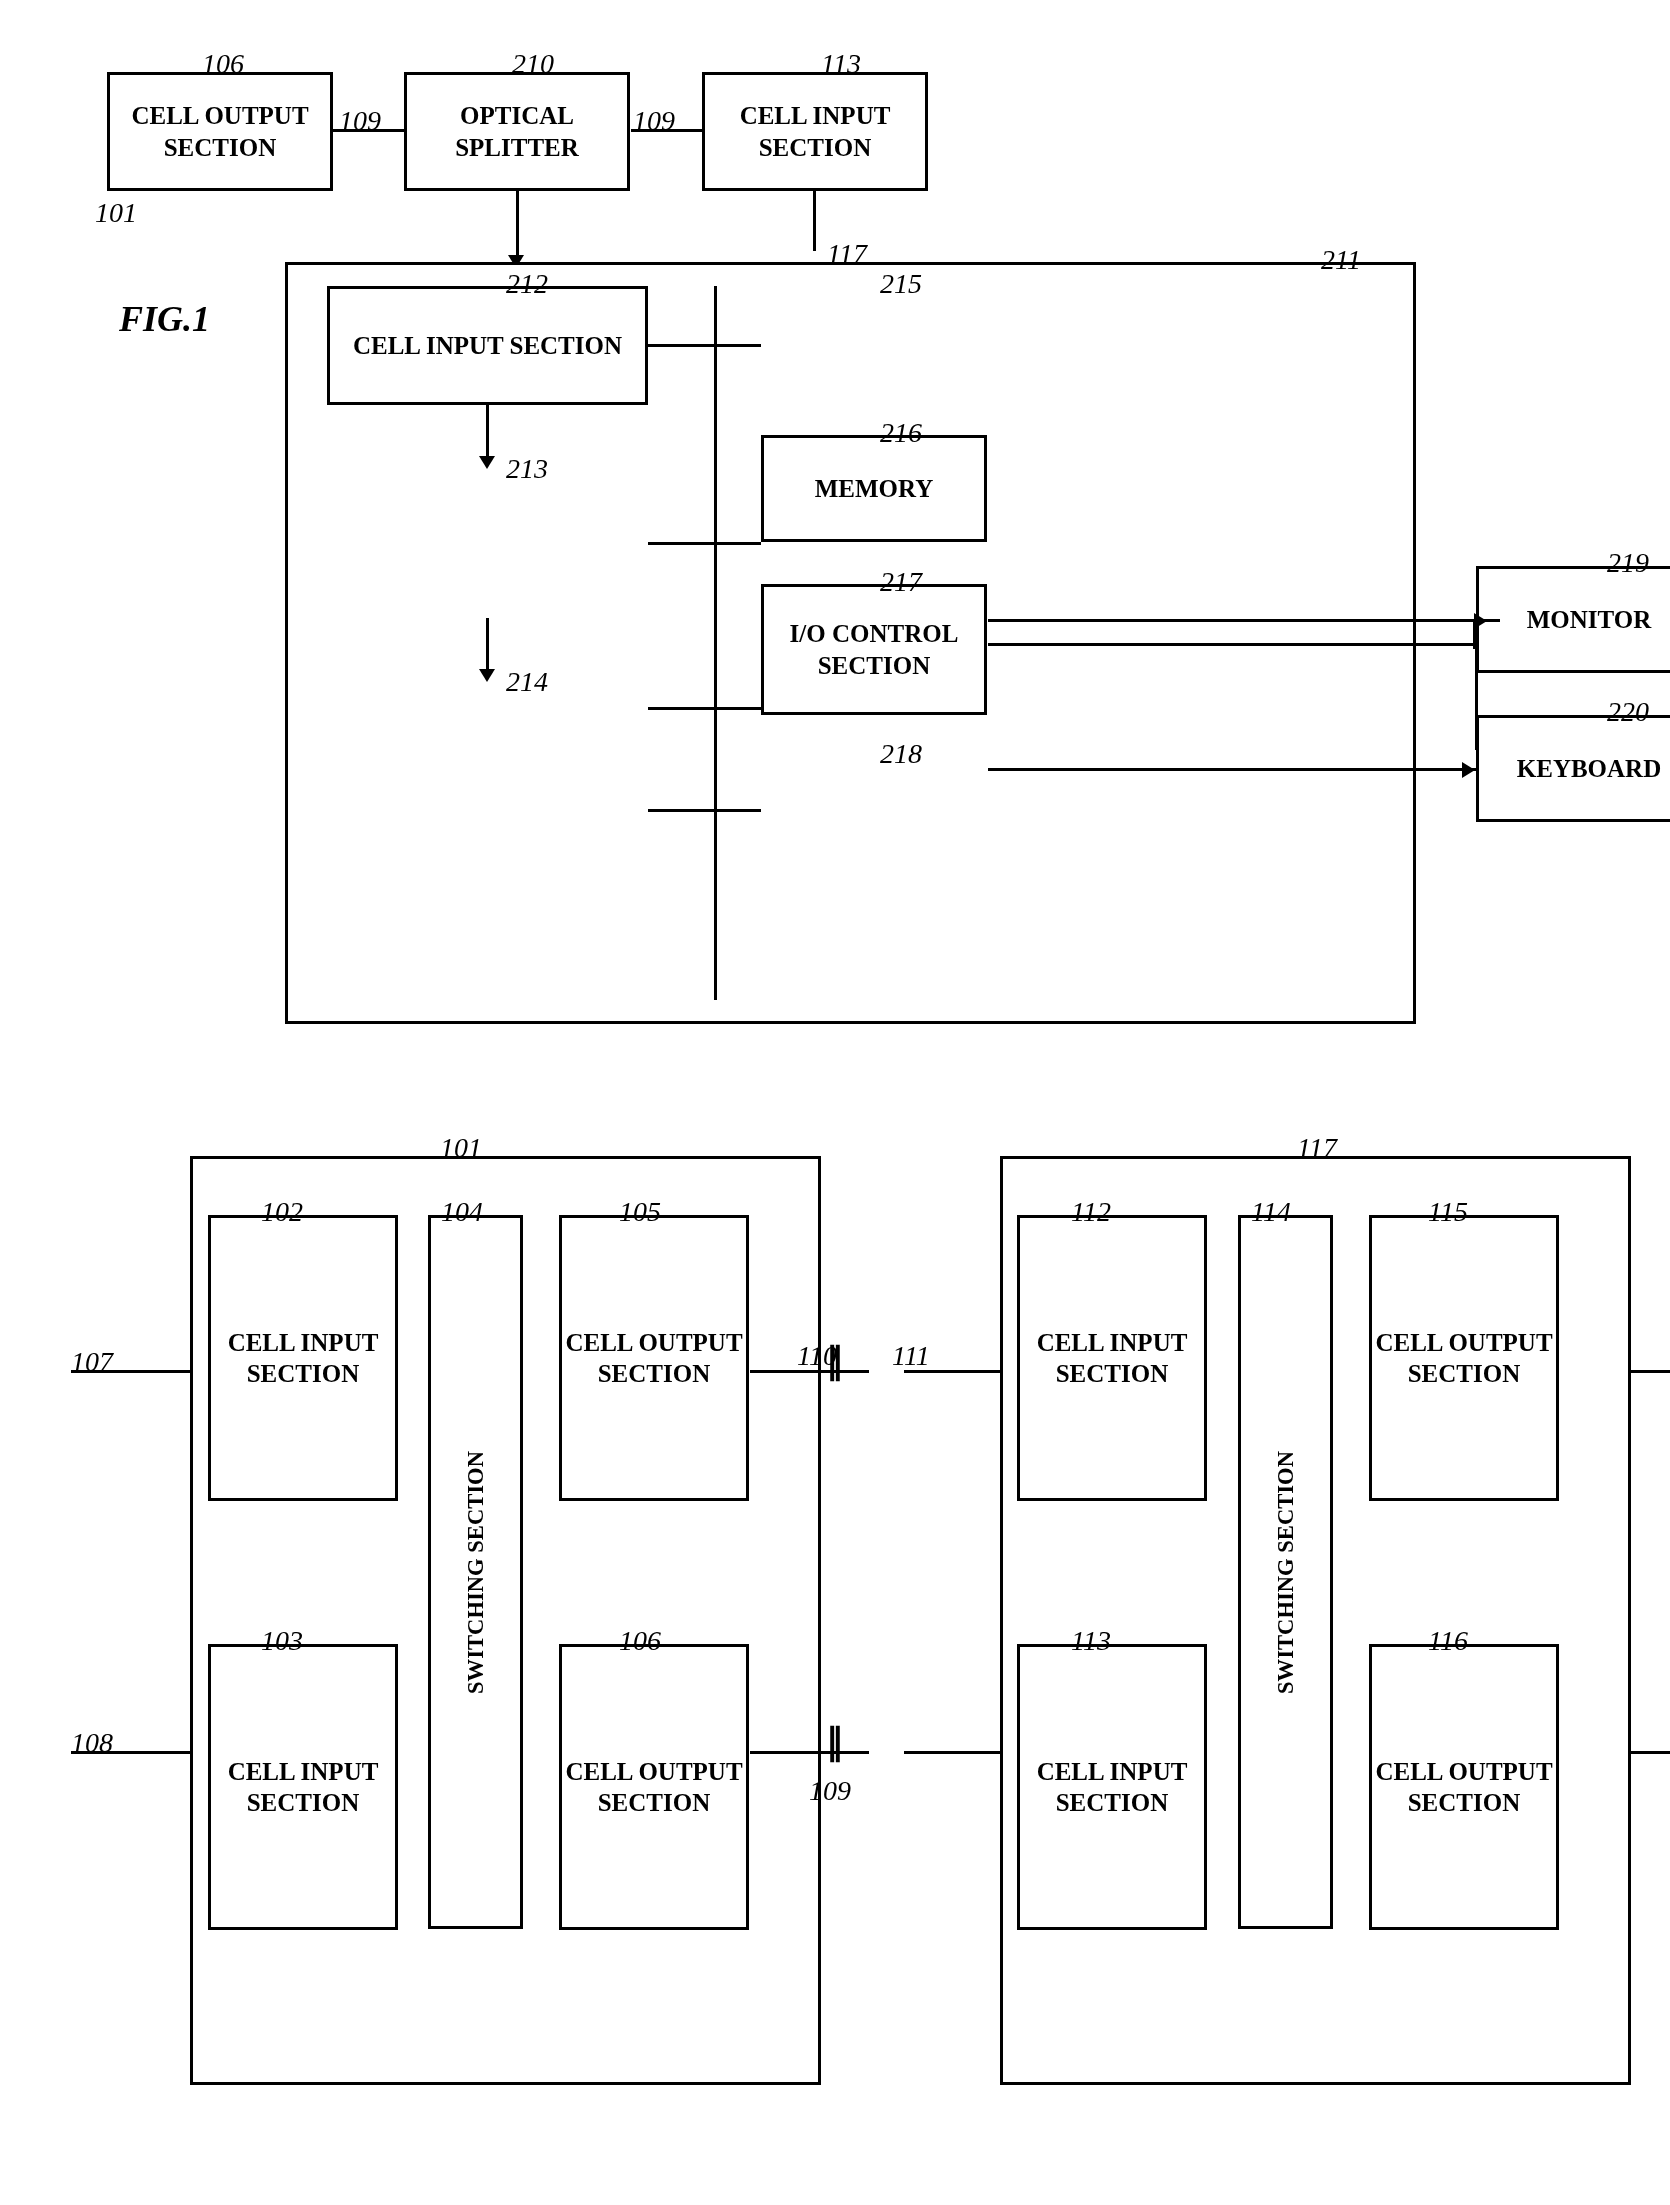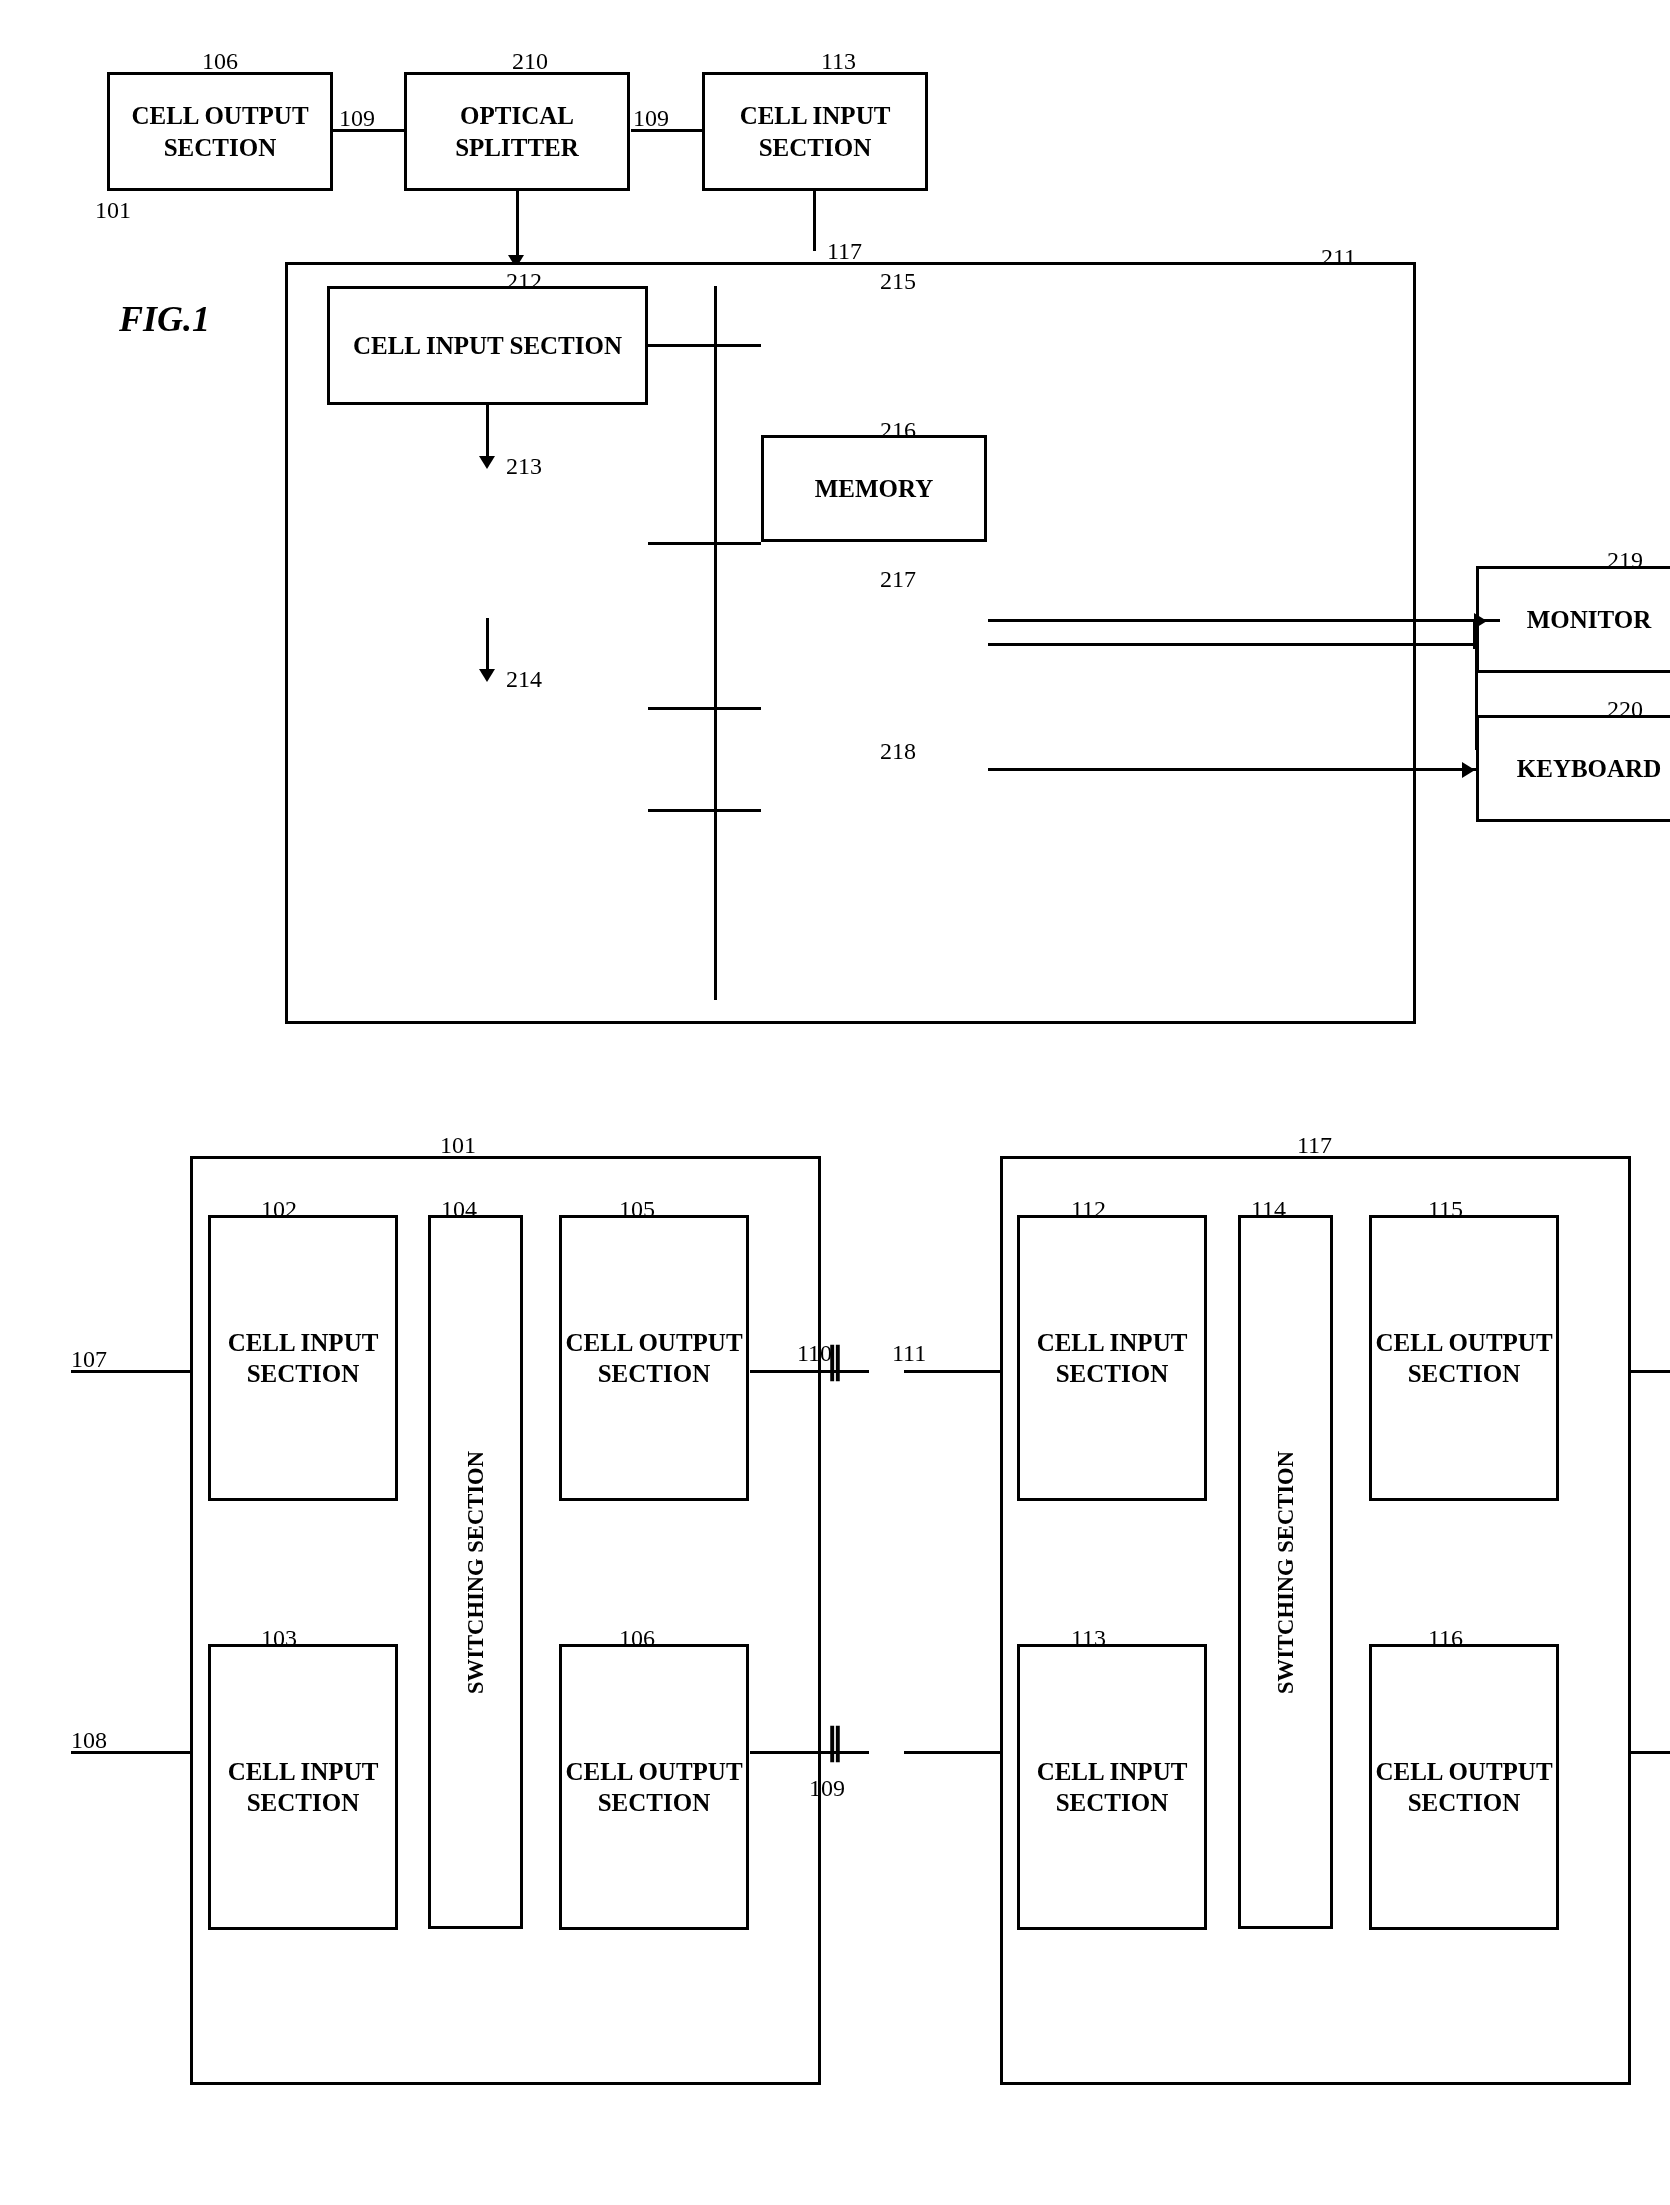--- a/index.html
+++ b/index.html
@@ -42,22 +42,23 @@
       align-items: center;
       justify-content: center;
       text-align: center;
       font-size: 25px;
       font-weight: bold;
       line-height: 1.25;
     }
 
     .label-num {
       position: absolute;
-      font-size: 24px;
+      font-size: 28px;
       font-weight: normal;
+      font-style: italic;
     }
 
     
     .line {
       position: absolute;
       background: #000;
     }
     .line-h { height: 3px; }
     .line-v { width: 3px; }
 
@@ -178,20 +179,24 @@
 
     <div class="line line-h" style="left:577px; top:296px; width:113px;"></div>
 
     <div class="box" style="left:690px; top:387px; width:226px; height:107px;">
       <span>MEMORY</span>
     </div>
     <div class="label-num" style="left:809px; top:369px;">216</div>
 
     <div class="line line-h" style="left:577px; top:494px; width:113px;"></div>
 
+    <div class="box" style="left:690px; top:536px; width:226px; height:131px;">
+      <span>I/O CONTROL
+SECTION</span>
+    </div>
     <div class="label-num" style="left:809px; top:518px;">217</div>
 
     <div class="line line-h" style="left:577px; top:659px; width:113px;"></div>
 
     <div class="label-num" style="left:809px; top:690px;">218</div>
 
     <div class="line line-h" style="left:577px; top:761px; width:113px;"></div>
 
     <div class="box" style="left:1405px; top:518px; width:226px; height:107px;">
       <span>MONITOR</span>

